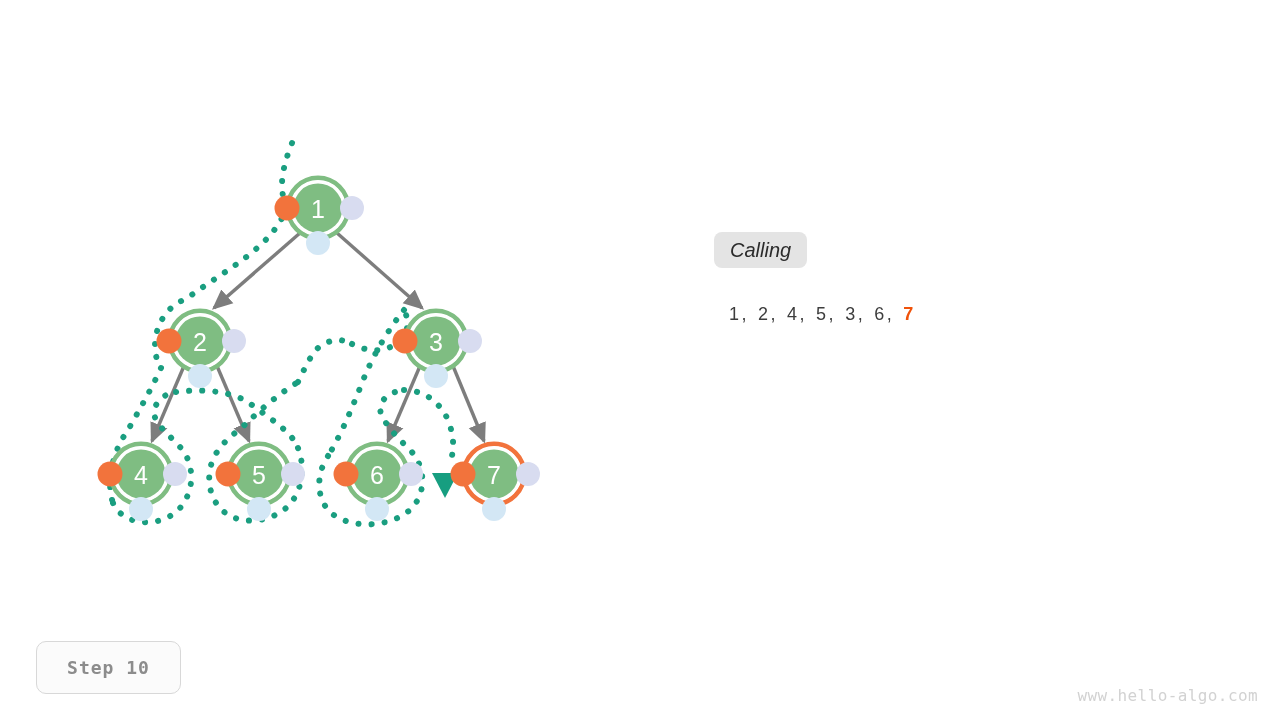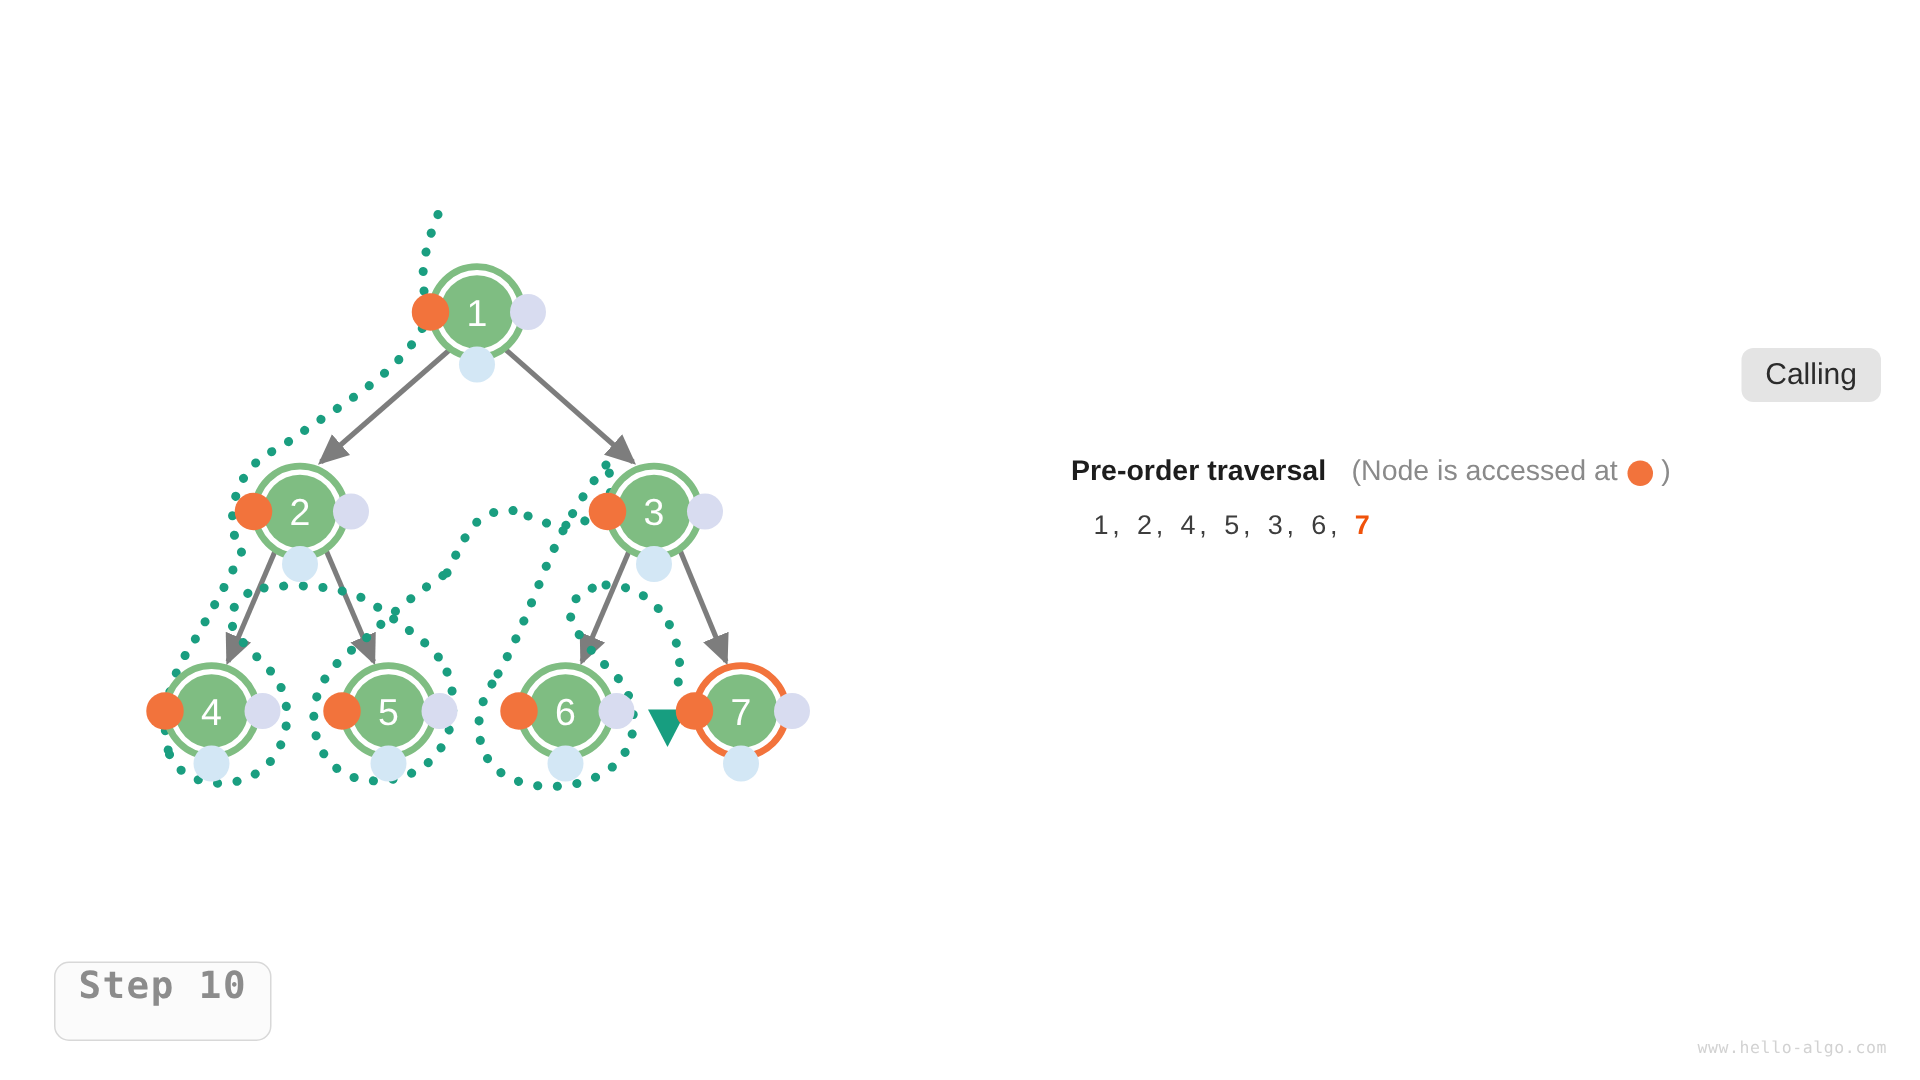--- a/index.html
+++ b/index.html
@@ -61,23 +61,24 @@
     background: transparent;
     border-radius: 8px;
     padding: 7px 16px;
     font-size: 20px;
     color: #2b2b2b;
     line-height: 1.1;
   }
 
   #legend-stack {
     display: flex;
-    flex-direction: column;
+    flex-direction: row;
     gap: 4px;
-    align-items: flex-end;
+    align-items: center;
+    font-style: italic;
   }
 
   #traversal-block {
     margin-top: 36px;
   }
 
   #traversal-header {
     display: flex;
     align-items: center;
     font-size: 19px;
@@ -129,36 +130,36 @@
   #step-badge {
     position: absolute;
     left: 36px;
     top: 641px;
     width: 143px;
     height: 51px;
     border: 1px solid #d8d8d8;
     border-radius: 10px;
     background: #fbfbfb;
     display: flex;
-    align-items: flex-start;
+    align-items: center;
     justify-content: center;
     font-family: "DejaVu Sans Mono", monospace;
-    font-size: 25px;
+    font-size: 18px;
     font-weight: bold;
     color: #8c8c8c;
     letter-spacing: 1px;
   }
 
   
   #watermark {
     position: absolute;
     right: 22px;
     bottom: 15px;
     font-family: "DejaVu Sans Mono", monospace;
-    font-size: 11px;
+    font-size: 16px;
     color: #d2d2d2;
     letter-spacing: 0.4px;
   }
 </style>
 </head>
 <body>
 
 <div id="stage">
 
   <svg id="tree-svg" viewBox="0 0 640 600" xmlns="http://www.w3.org/2000/svg">
@@ -295,26 +296,20 @@
 
   </svg>
 
   <div id="panel">
 
     <div id="legend-stack">
       <div class="badge-calling">Calling</div>
     </div>
 
     <div id="traversal-block">
-      <div id="traversal-header">
-        <span id="traversal-title">Pre-order traversal</span>
-        <span id="traversal-note">(Node is accessed at</span>
-        <span class="inline-dot"></span>
-        <span id="traversal-note-close">)</span>
-      </div>
 
       <div id="traversal-seq"><span class="seq-item">1</span><span class="seq-sep">,</span><span class="seq-item">2</span><span class="seq-sep">,</span><span class="seq-item">4</span><span class="seq-sep">,</span><span class="seq-item">5</span><span class="seq-sep">,</span><span class="seq-item">3</span><span class="seq-sep">,</span><span class="seq-item">6</span><span class="seq-sep">,</span><span class="seq-item seq-current">7</span></div>
     </div>
 
   </div>
 
   <div id="step-badge">
     <span>Step 10</span>
   </div>
 

